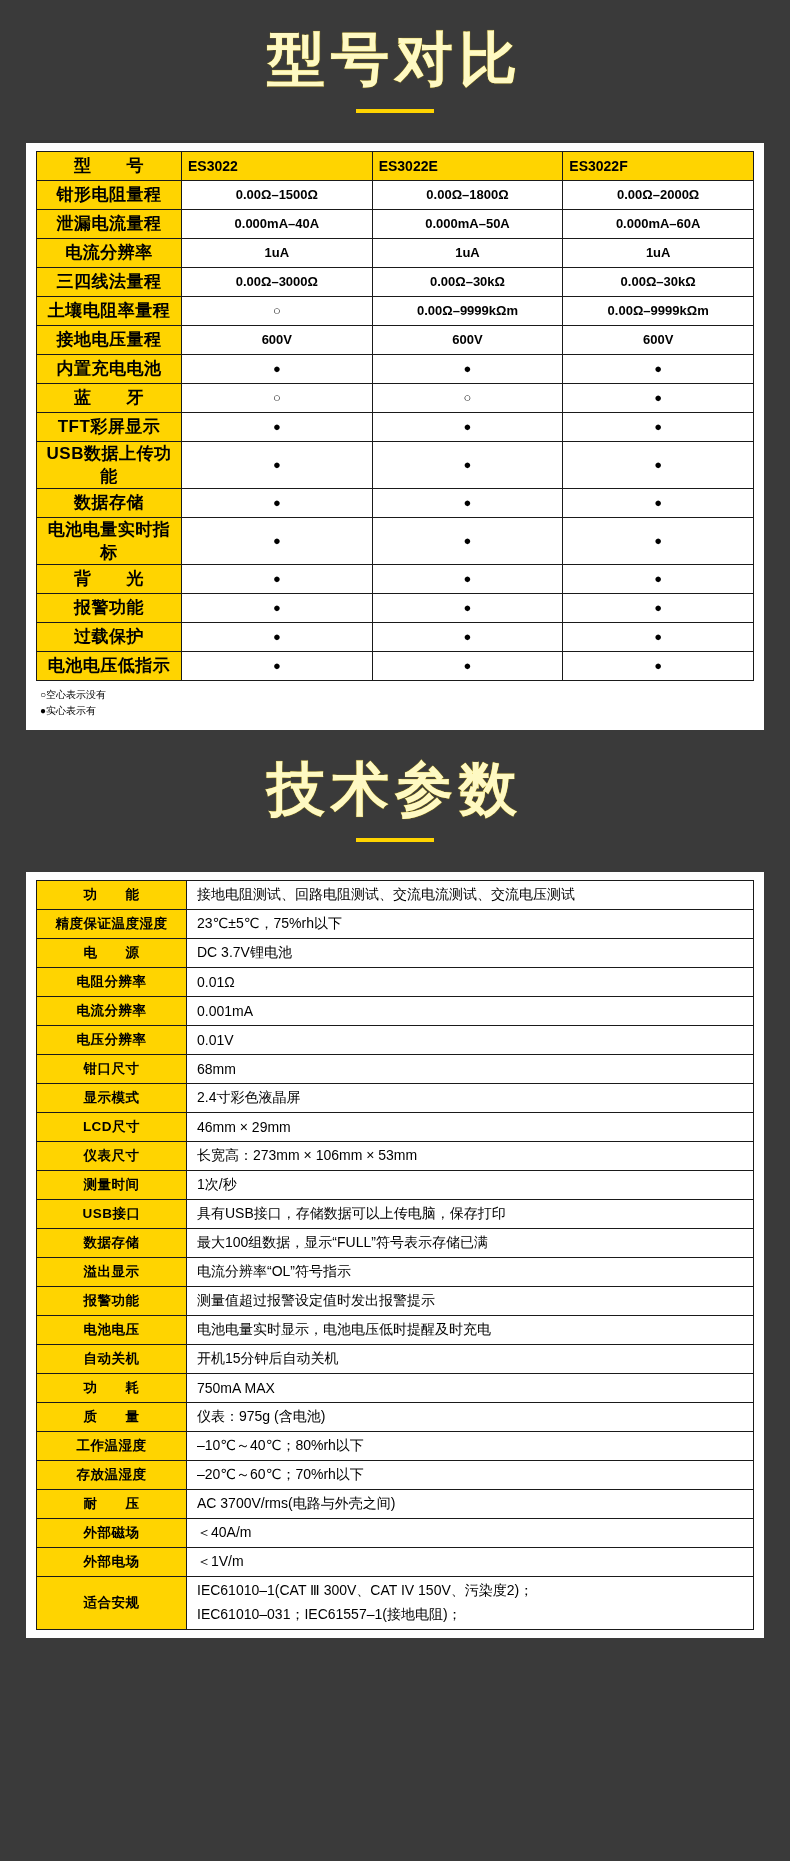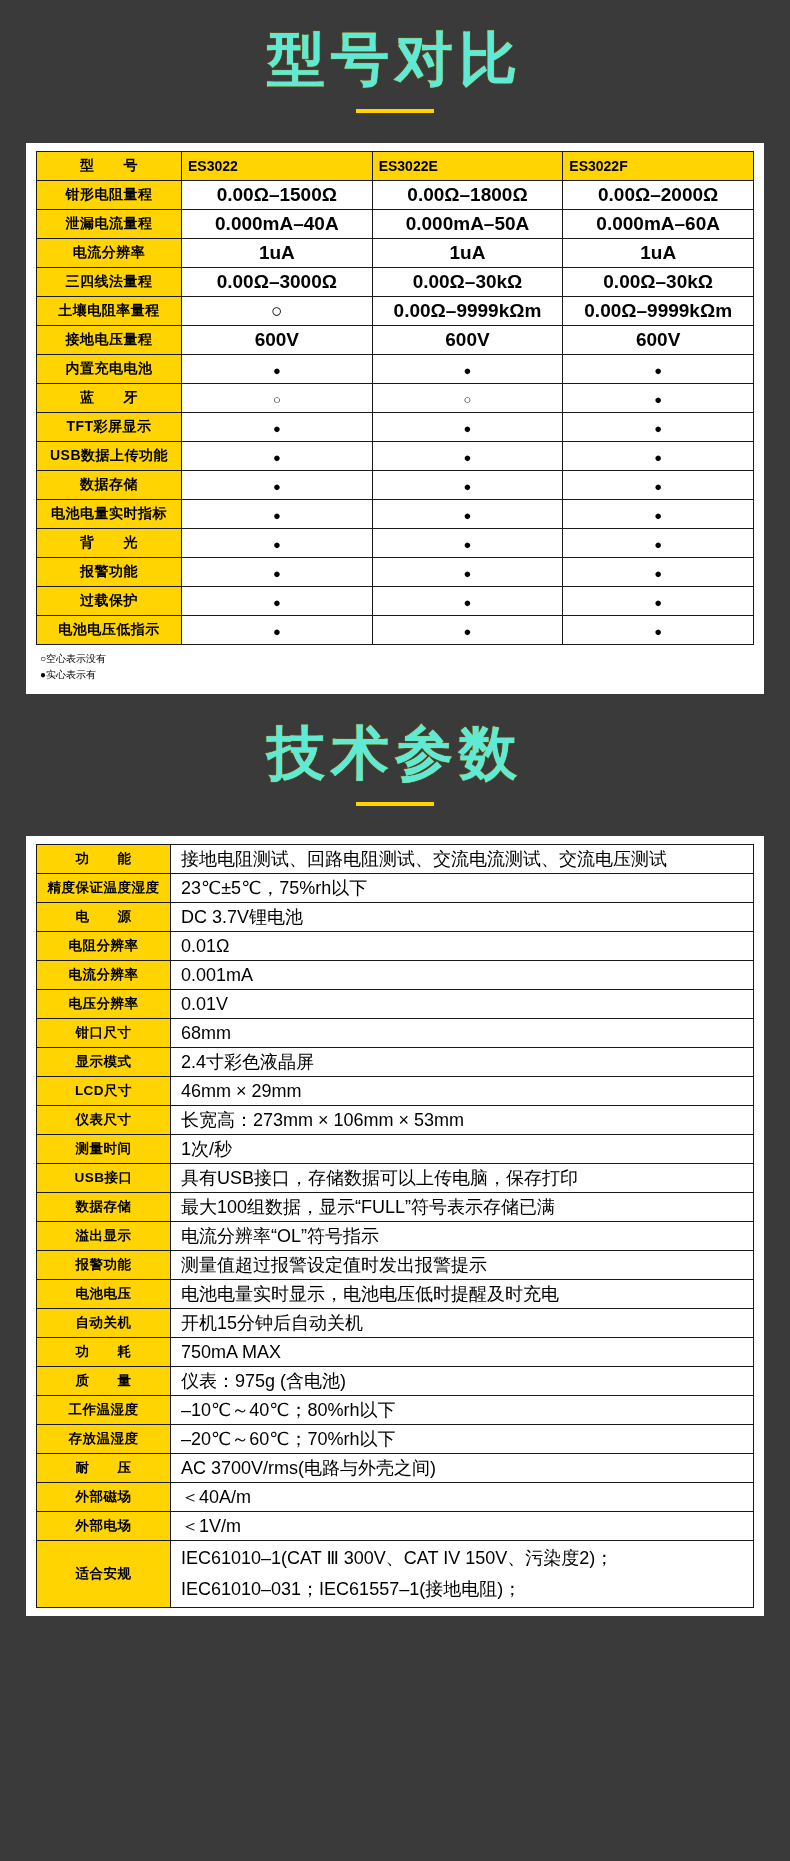--- a/index.html
+++ b/index.html
@@ -23,21 +23,21 @@
   .section-head {
     text-align: center;
     padding-top: 26px;
     padding-bottom: 8px;
   }
   .section-head .title {
     font-family: "DejaVu Sans", sans-serif;
     font-weight: bold;
     font-size: 58px;
     letter-spacing: 6px;
-    color: #5eead4;
+    color: #fef9c3;
     line-height: 1.15;
     text-shadow: 0 0 1px #ffd400;
   }
   .section-head .rule {
     width: 78px;
     height: 4px;
     background: #ffd400;
     margin: 16px auto 0 auto;
   }
 
@@ -61,55 +61,55 @@
   }
 
   
   .cmp th.label-head,
   .cmp td.label {
     background: #ffd400;
     font-weight: bold;
     text-align: center;
     width: 145px;
     letter-spacing: 0.5px;
-    font-size: 14px;
+    font-size: 17px;
   }
   .cmp th.model-head {
     background: #ffd400;
     font-weight: bold;
     text-align: left;
     font-size: 14px;
   }
   .cmp td.val {
     text-align: center;
     font-weight: bold;
-    font-size: 19px;
+    font-size: 13px;
   }
   .dot-filled::before { content: "\25CF"; font-size: 13px; }
   .dot-hollow::before { content: "\25CB"; font-size: 13px; }
 
   .legend {
     padding: 6px 2px 2px 4px;
     font-size: 10px;
     line-height: 1.65;
   }
   .legend div { white-space: nowrap; }
 
   
   .spec td.label {
     background: #ffd400;
     font-weight: bold;
     text-align: center;
-    width: 134px;
+    width: 150px;
     letter-spacing: 0.5px;
   }
   .spec td.value {
     text-align: left;
     padding-left: 10px;
-    font-size: 18px;
+    font-size: 14px;
     background: #fff;
   }
   .spec td.value.two-line {
     height: 50px;
     line-height: 1.7;
     padding-top: 2px;
     padding-bottom: 2px;
   }
   .spec td.value .l2 { display: block; }
 </style>

